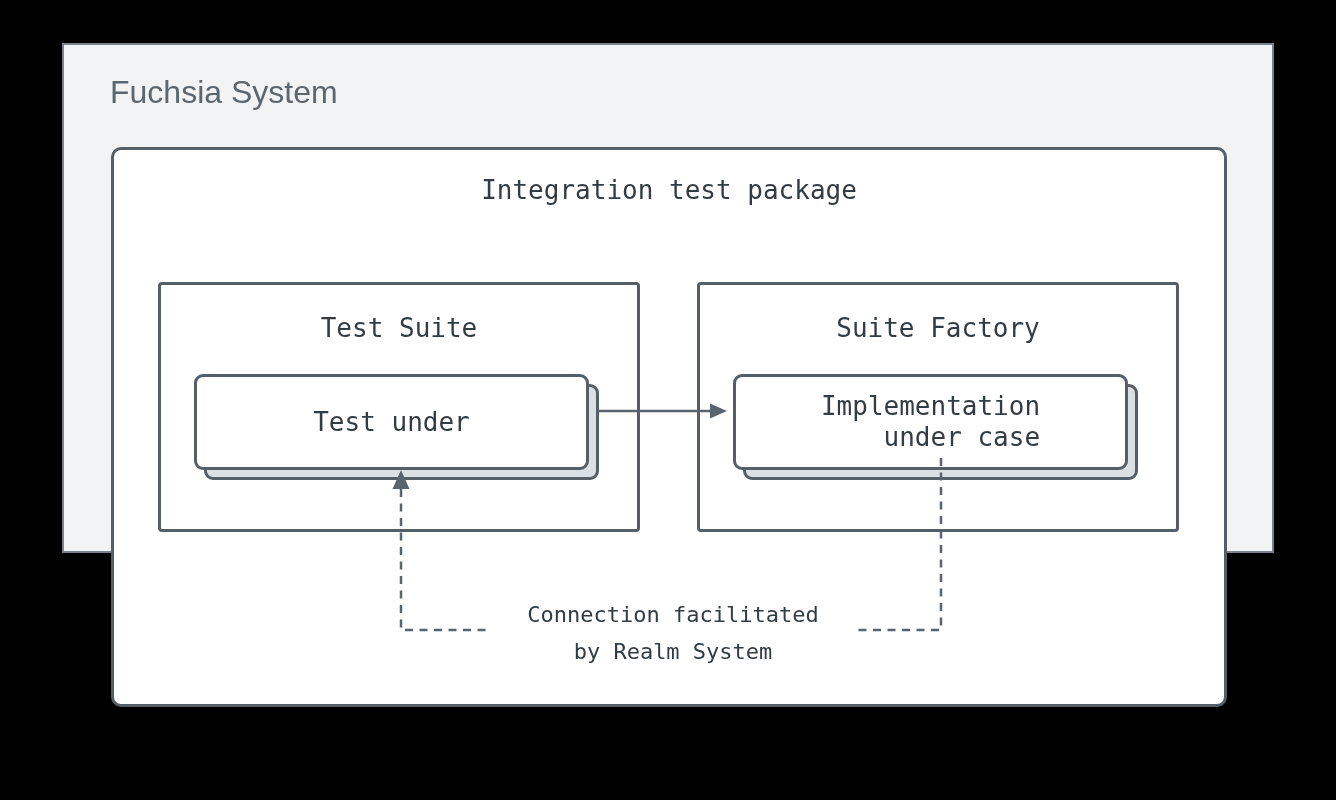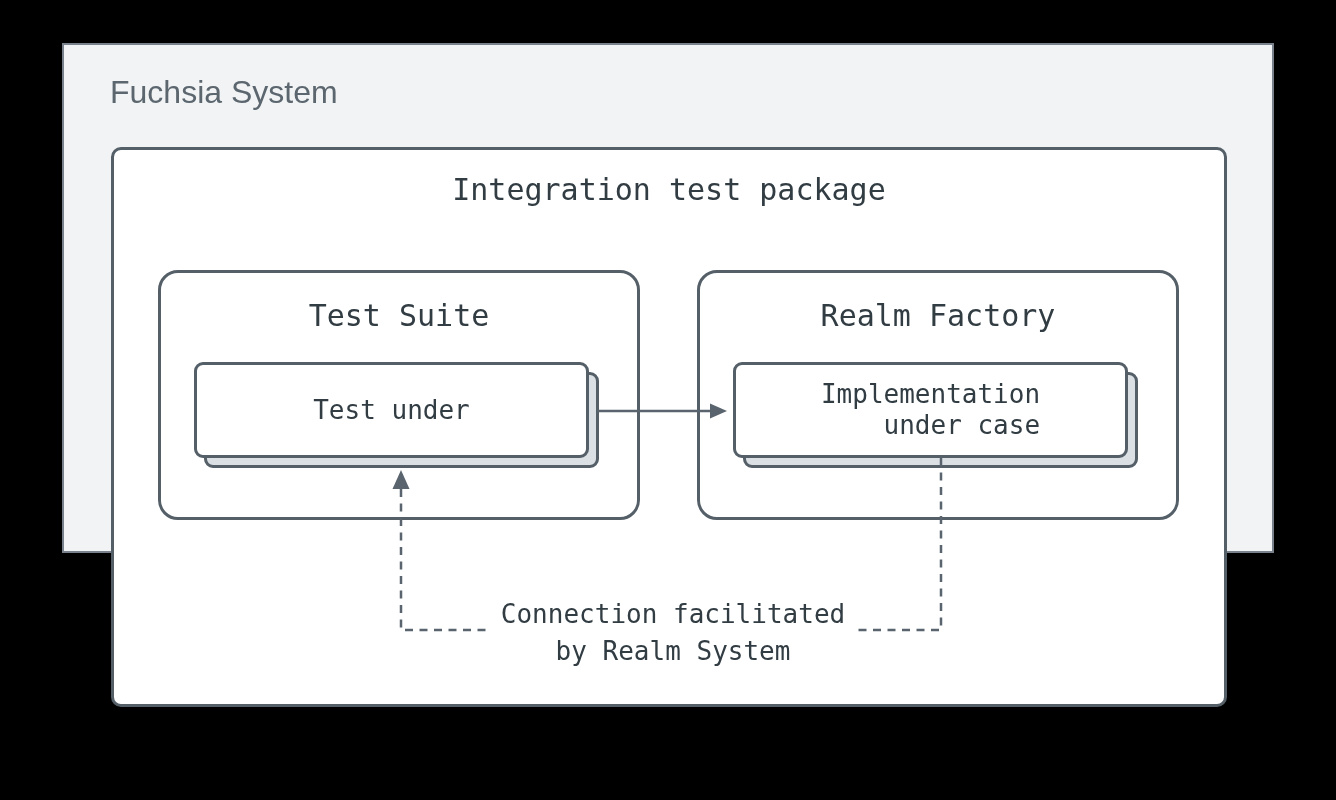--- a/index.html
+++ b/index.html
@@ -34,30 +34,30 @@
     white-space:nowrap;
   }
   .outer-box{
     position:absolute;left:47px;top:102px;width:1116px;height:560px;
     background:var(--box-background);
     border:3px solid var(--box-border);
     border-radius:10px;
   }
   .box-title{
     position:absolute;left:0;width:100%;text-align:center;
-    font-size:30px;line-height:28px;font-weight:500;
+    font-size:26px;line-height:28px;font-weight:500;
     color:var(--mono-text);
     white-space:nowrap;
   }
   .outer-box > .box-title{top:26px;}
   .group-box{
-    position:absolute;top:120px;width:482px;height:250px;
+    position:absolute;top:132px;width:482px;height:250px;
     background:var(--box-background);
     border:3px solid var(--box-border);
-    border-radius:20px;
+    border-radius:4px;
   }
   .group-box > .box-title{top:29px;}
   .group-box.left{left:44px;}
   .group-box.right{left:583px;}
   .card{
     position:absolute;width:395px;height:96px;
     border:3px solid var(--box-border);
     border-radius:9px;
   }
   .card.back{
@@ -73,21 +73,21 @@
   .card-label{
     font-size:26px;line-height:31px;font-weight:500;
     color:var(--mono-text);
     text-align:center;white-space:nowrap;
   }
   .card-label span{display:block;text-align:right;}
   .connection-note{
     position:absolute;left:559px;top:446px;
     transform:translateX(-50%);
     text-align:center;
-    font-size:26px;line-height:37px;font-weight:500;
+    font-size:22px;line-height:37px;font-weight:500;
     color:var(--mono-text);
     white-space:nowrap;
   }
   .connection-note span{display:block;}
   .connector-overlay{
     position:absolute;left:0;top:0;width:1336px;height:800px;
     z-index:10;pointer-events:none;
   }
 </style>
 </head>
@@ -103,21 +103,21 @@
 
     <div class="group-box left">
       <div class="box-title">Test Suite</div>
       <div class="card back"></div>
       <div class="card front">
         <div class="card-label">Test under</div>
       </div>
     </div>
 
     <div class="group-box right">
-      <div class="box-title">Realm Factory</div>
+      <div class="box-title">Suite Factory</div>
       <div class="card back"></div>
       <div class="card front">
         <div class="card-label">
           <span>Implementation</span>
           <span>under case</span>
         </div>
       </div>
     </div>
 
     <div class="connection-note">

